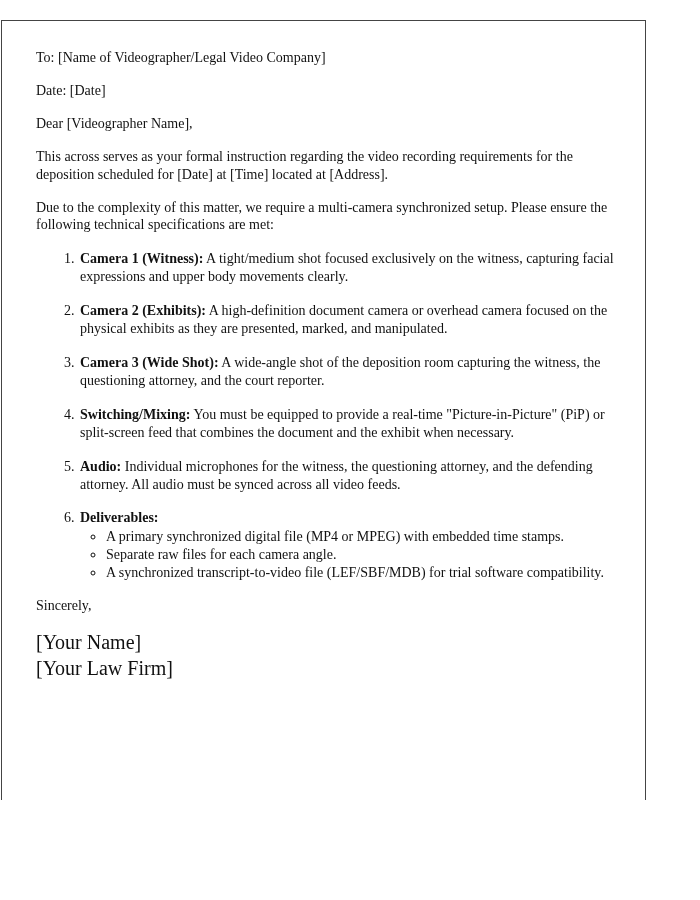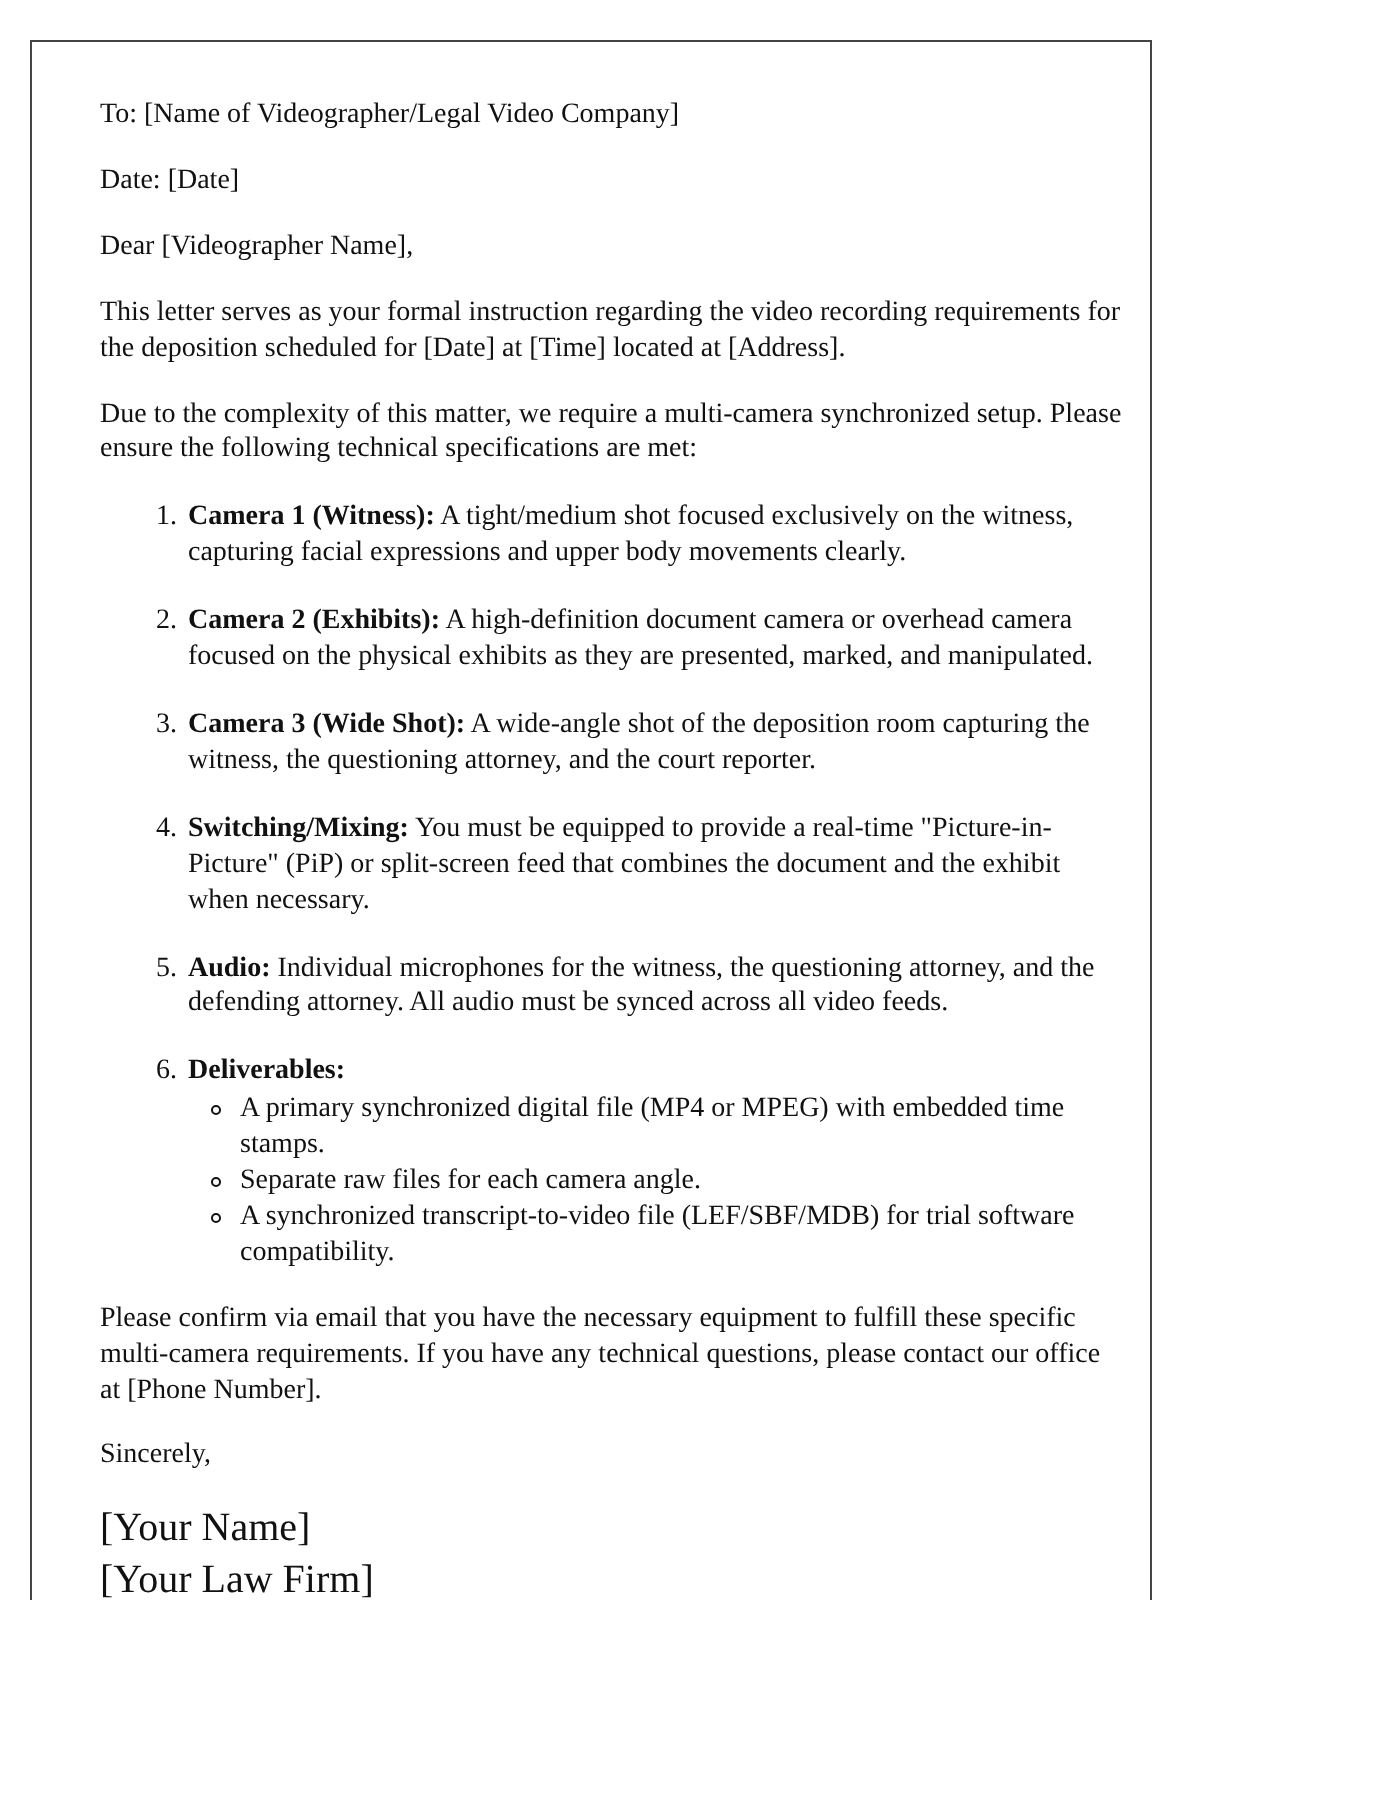--- a/index.html
+++ b/index.html
@@ -10,23 +10,23 @@
   .canvas {
     position: relative;
     width: 700px;
     height: 900px;
     background: #ffffff;
     font-family: "Liberation Serif", serif;
     color: #111111;
   }
   .letter-frame {
     position: absolute;
-    left: 15px;
+    left: 1px;
     top: 20px;
-    width: 561px;
+    width: 645px;
     height: 780px;
     border-top: 1px solid #444444;
     border-left: 1px solid #444444;
     border-right: 1px solid #444444;
     box-sizing: border-box;
     padding: 28px 14px 0 34px;
     overflow: hidden;
   }
   .line-block {
     font-size: 14px;
@@ -69,21 +69,21 @@
 </head>
 <body>
 
 <div class="canvas">
   <div class="letter-frame">
 
     <div class="line-block">To: [Name of Videographer/Legal Video Company]</div>
     <div class="line-block">Date: [Date]</div>
     <div class="line-block">Dear [Videographer Name],</div>
 
-    <p class="para">This letter serves as your formal instruction regarding the video recording requirements for the deposition scheduled for [Date] at [Time] located at [Address].</p>
+    <p class="para">This across serves as your formal instruction regarding the video recording requirements for the deposition scheduled for [Date] at [Time] located at [Address].</p>
     <p class="para">Due to the complexity of this matter, we require a multi-camera synchronized setup. Please ensure the following technical specifications are met:</p>
 
     <ol class="req-list">
       <li>
         <span class="req-label">Camera 1 (Witness):</span><span> A tight/medium shot focused exclusively on the witness, capturing facial expressions and upper body movements clearly.</span>
       </li>
       <li>
         <span class="req-label">Camera 2 (Exhibits):</span><span> A high-definition document camera or overhead camera focused on the physical exhibits as they are presented, marked, and manipulated.</span>
       </li>
       <li>
@@ -98,21 +98,20 @@
       <li>
         <span class="req-label">Deliverables:</span><span></span>
         <ul class="deliv-list">
           <li>A primary synchronized digital file (MP4 or MPEG) with embedded time stamps.</li>
           <li>Separate raw files for each camera angle.</li>
           <li>A synchronized transcript-to-video file (LEF/SBF/MDB) for trial software compatibility.</li>
         </ul>
       </li>
     </ol>
 
-    <p class="para">Please confirm via email that you have the necessary equipment to fulfill these specific multi-camera requirements. If you have any technical questions, please contact our office at [Phone Number].</p>
 
     <div class="line-block">Sincerely,</div>
 
     <div class="signature-block">[Your Name]</div>
     <div class="signature-block">[Your Law Firm]</div>
 
   </div>
 </div>
 
 </body></html>

